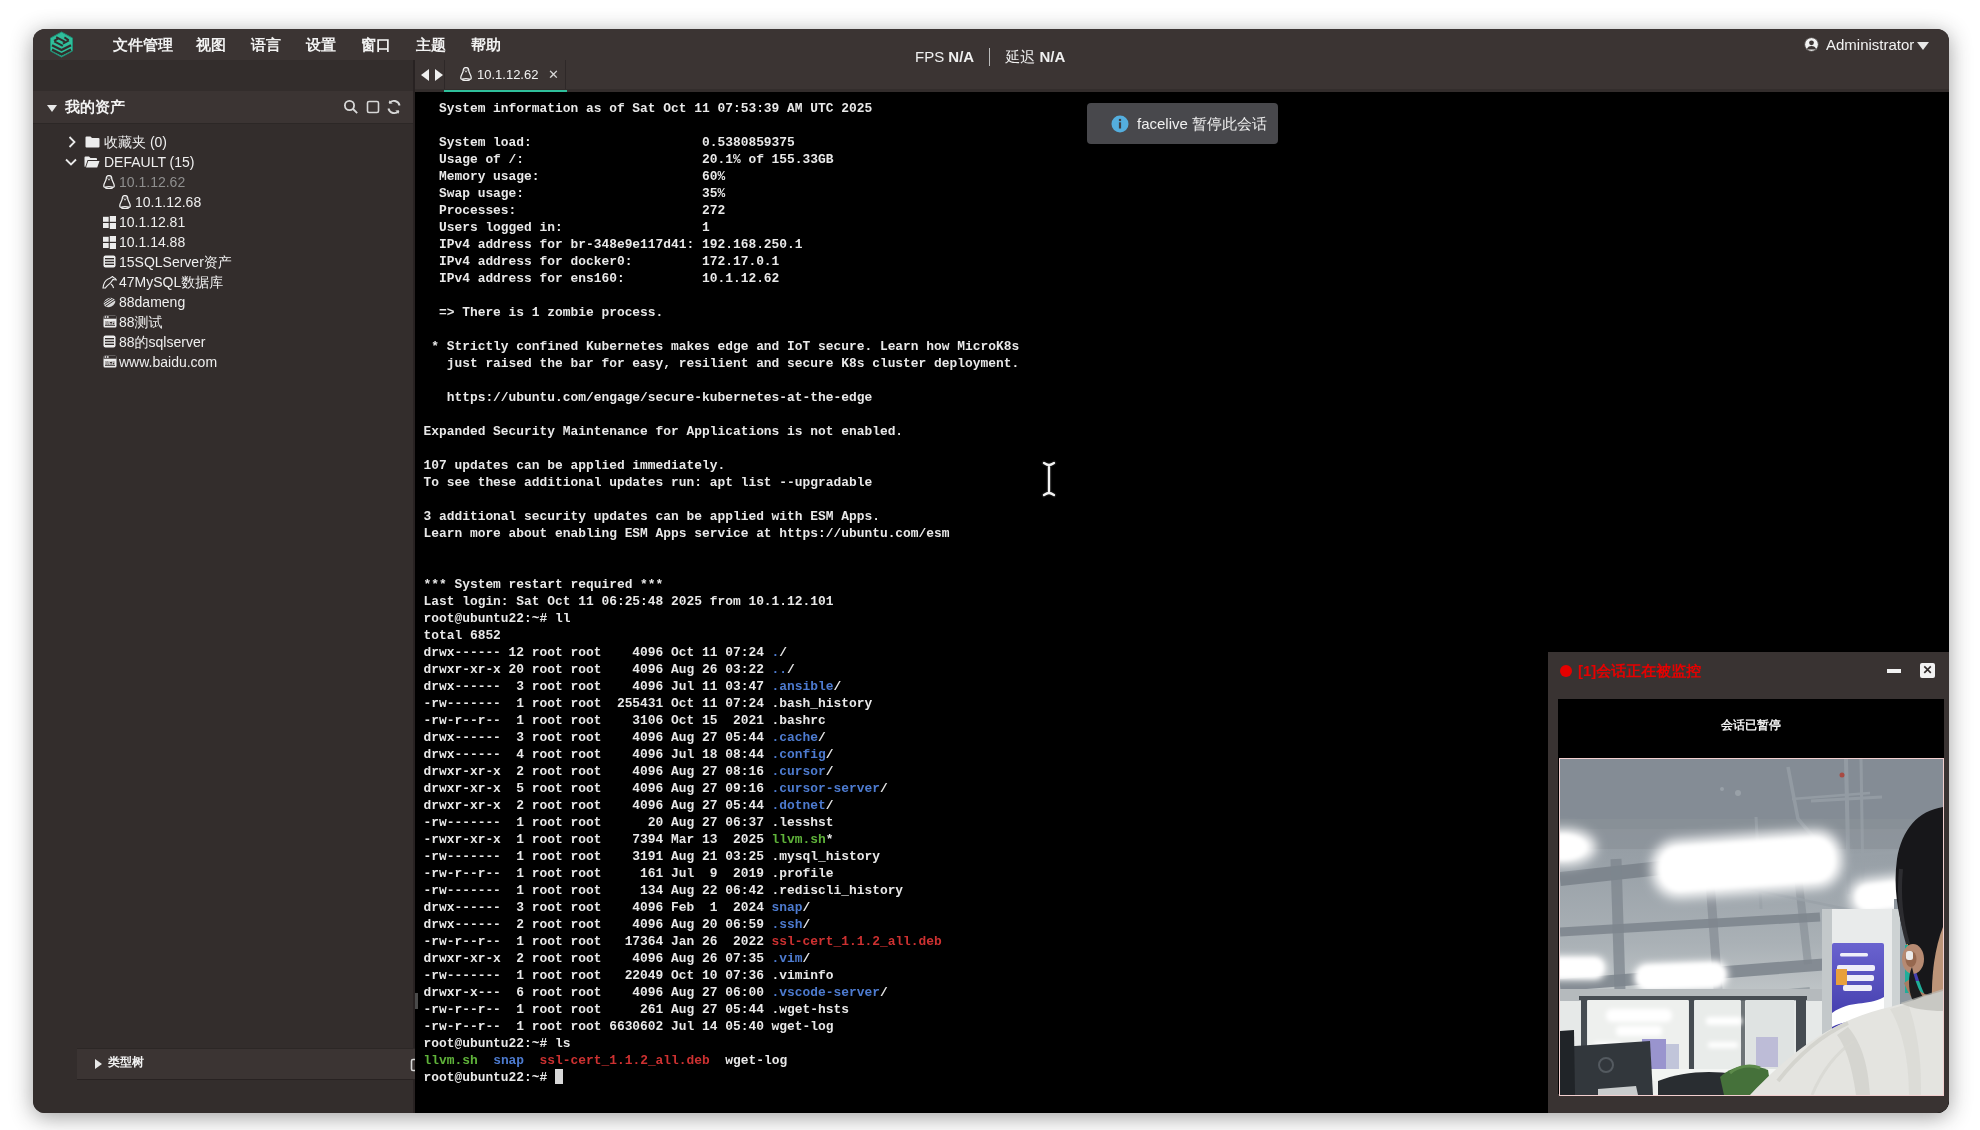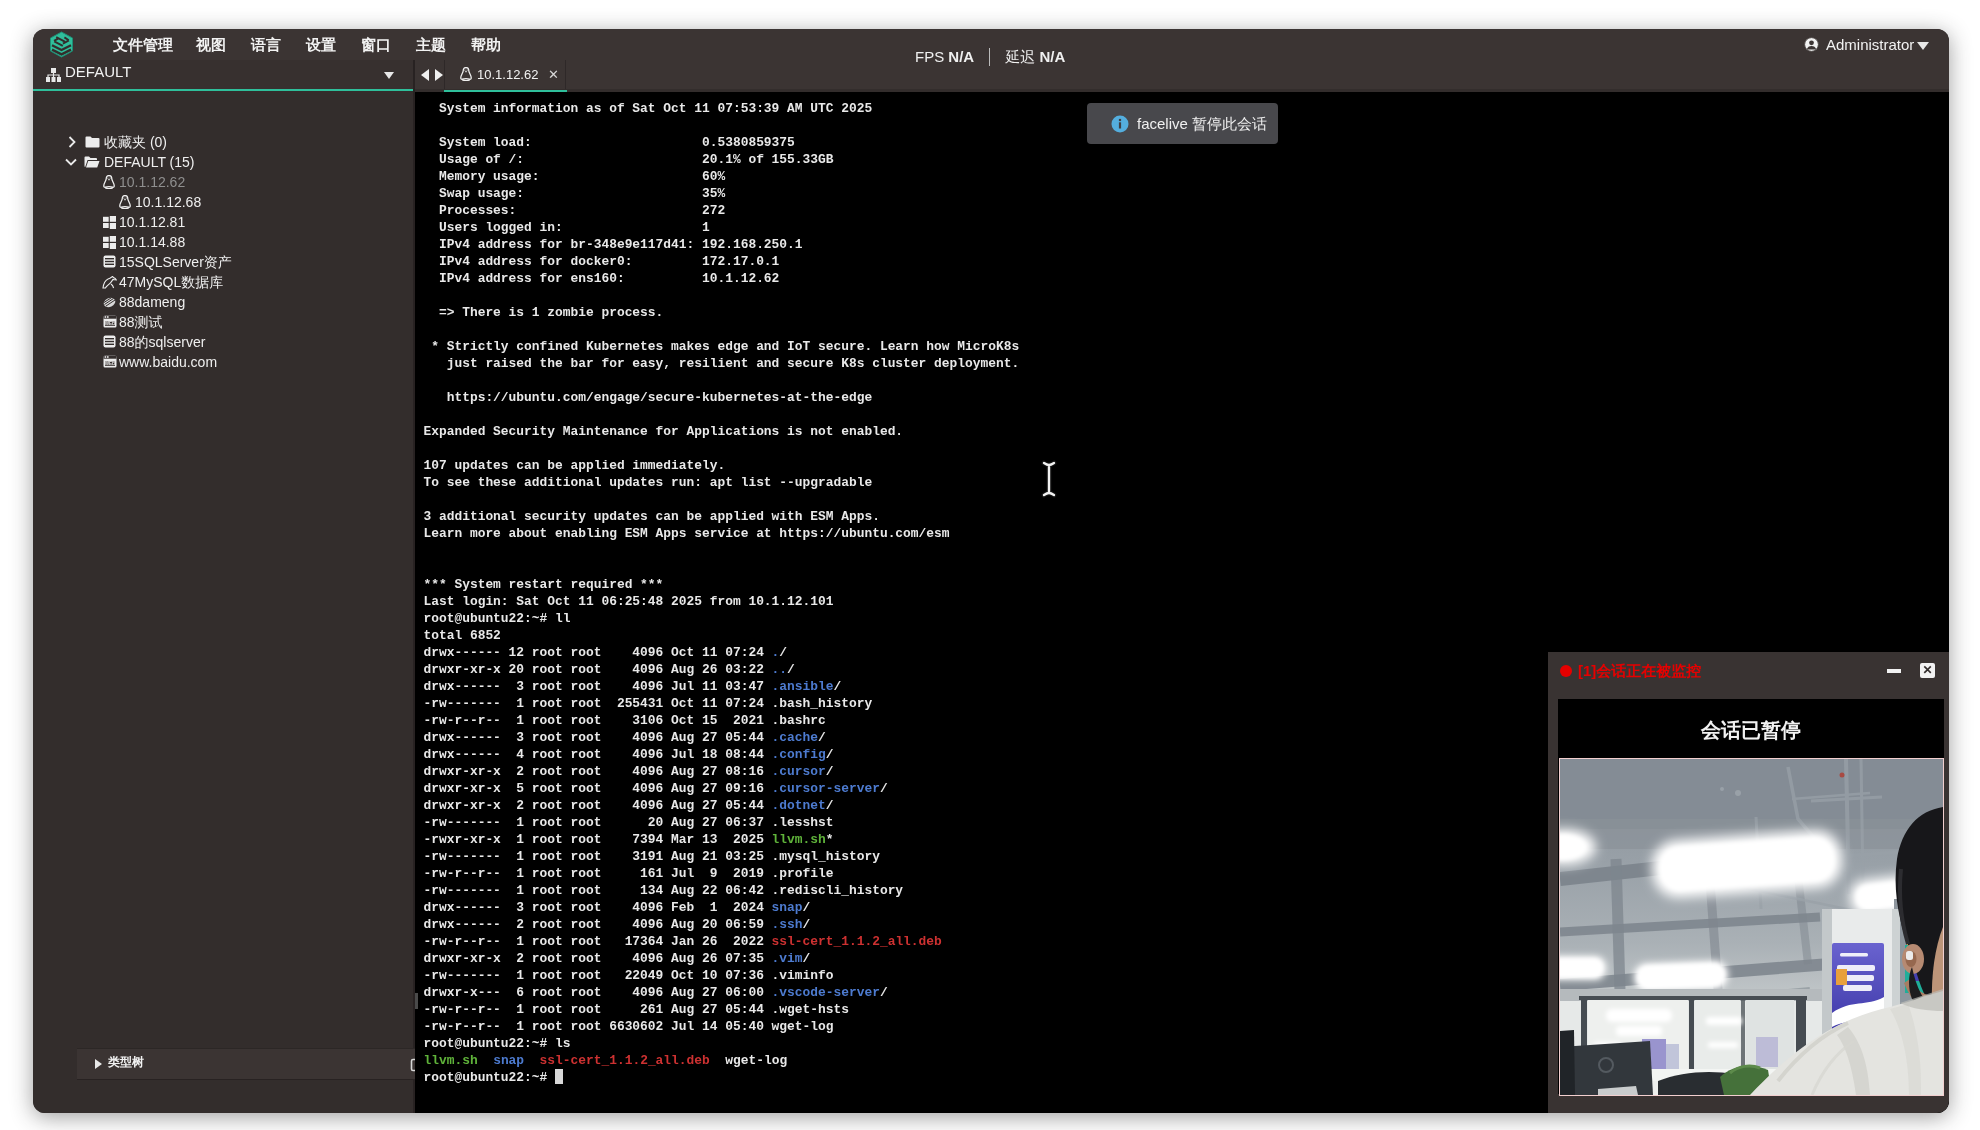--- a/index.html
+++ b/index.html
@@ -48,21 +48,21 @@
   
   #notif { position:absolute; left:1054px; top:74px; width:191px; height:41px; background:#48484c;
            border-radius:4px; color:#f0f0f0; font-size:15px; line-height:41px; z-index:30; }
   
   #monitor { position:absolute; left:1515px; top:623px; width:401px; height:461px;
              background:#393332; border-bottom-right-radius:12px; z-index:40; }
   #montitle { position:absolute; left:0; top:0; width:100%; height:37px; color:#e60000;
               font-size:15px; font-weight:bold; line-height:37px; }
   #monpanel { position:absolute; left:10px; top:47px; width:386px; height:395px; background:#000; }
   #paused { position:absolute; left:0; top:18px; width:100%; text-align:center; color:#f2f2f2;
-            font-size:20px; font-weight:bold; }
+            font-size:12px; font-weight:bold; }
   #cam { position:absolute; left:1px; top:59px; width:383px; height:336px;
          border:1px solid #f2cfcf; box-sizing:content-box; }
 </style>
 </head>
 <body>
 <div id="app">
 
 <div id="topbar">
 <svg width="27" height="27" viewBox="0 0 27 27" style="position:absolute;left:15px;top:2px">
 <path d="M13.5 1 L24.5 7 V20 L13.5 26 L2.5 20 V7 Z" fill="#2fbf9b" stroke="#1e8f76" stroke-width="1"></path>
@@ -81,30 +81,36 @@
 <circle cx="7.5" cy="7.5" r="7" fill="#f2f2f2"></circle>
 <circle cx="7.5" cy="5.8" r="2.4" fill="#3b3433"></circle>
 <path d="M2.8 12.6 C3.4 9.9 5.2 8.9 7.5 8.9 C9.8 8.9 11.6 9.9 12.2 12.6" fill="#3b3433"></path>
 <circle cx="7.5" cy="7.5" r="6.9" fill="none" stroke="#3b3433" stroke-width="0.9"></circle>
 </svg>
 <span style="position:absolute;left:1793px;top:0;height:31px;line-height:31px;color:#f2f2f2;font-size:15px">Administrator</span>
 <div style="position:absolute;left:1884px;top:13px;width:0;height:0;border-left:6px solid transparent;border-right:6px solid transparent;border-top:8px solid #e8e8e8;"></div>
 </div>
 <div id="fpsbar"><span>FPS</span> <b>N/A</b><span style="display:inline-block;width:1px;height:18px;background:#bbb;margin:0 15px;vertical-align:-4px"></span><span>延迟</span> <b>N/A</b></div>
 <div id="sidebar">
-<div id="selrow">
-        <svg width="15" height="14" viewBox="0 0 15 14" style="position:absolute;left:13px;top:8px">
-<rect x="5" y="0" width="5" height="5" fill="#e8e8e8"></rect>
-<rect x="0" y="9" width="4" height="5" fill="#e8e8e8"></rect>
-<rect x="5.5" y="9" width="4" height="5" fill="#e8e8e8"></rect>
-<rect x="11" y="9" width="4" height="5" fill="#e8e8e8"></rect>
-<path d="M7.5 5 V7 M2 9 V7 H13 V9 M7.5 7 V9" stroke="#e8e8e8" stroke-width="1.2" fill="none"></path>
-</svg>
-        <span style="position:absolute;left:32px;top:3px">DEFAULT</span>
-        <div style="position:absolute;left:351px;top:12px;width:0;height:0;border-left:5px solid transparent;border-right:5px solid transparent;border-top:7px solid #e8e8e8;"></div>
+<div id="assethdr">
+        <div style="position:absolute;left:14px;top:14px;width:0;height:0;border-left:5px solid transparent;border-right:5px solid transparent;border-top:7px solid #e8e8e8;"></div>
+        <span style="position:absolute;left:32px;top:7px">我的资产</span>
+        <svg width="16" height="16" viewBox="0 0 16 16" style="position:absolute;left:310px;top:8px">
+<circle cx="6.5" cy="6.5" r="4.6" fill="none" stroke="#d8d8d8" stroke-width="1.8"></circle>
+<path d="M10 10 L14.2 14.2" stroke="#d8d8d8" stroke-width="1.8"></path>
+</svg>
+        <svg width="14" height="14" viewBox="0 0 14 14" style="position:absolute;left:333px;top:9px">
+<rect x="1.5" y="1.5" width="11" height="11" rx="1.5" fill="none" stroke="#d8d8d8" stroke-width="1.6"></rect>
+</svg>
+        <svg width="16" height="16" viewBox="0 0 16 16" style="position:absolute;left:353px;top:8px">
+<path d="M13.6 6.4 A6 6 0 0 0 3.2 4.0" fill="none" stroke="#d8d8d8" stroke-width="1.9"></path>
+<path d="M3.1 1.2 L3.1 4.8 L6.7 4.6 Z" fill="#d8d8d8"></path>
+<path d="M2.4 9.6 A6 6 0 0 0 12.8 12.0" fill="none" stroke="#d8d8d8" stroke-width="1.9"></path>
+<path d="M12.9 14.8 L12.9 11.2 L9.3 11.4 Z" fill="#d8d8d8"></path>
+</svg>
       </div>
 <div id="tree">
 <div class="trow" style="left:0;top:7px;width:100%">
           <svg width="8" height="12" viewBox="0 0 8 12" style="position:absolute;left:17px;top:4px">
             <path d="M1.5 1 L6.5 6 L1.5 11" fill="none" stroke="#e8e8e8" stroke-width="1.8"></path>
           </svg>
           <svg width="15" height="12" viewBox="0 0 15 12" style="position:absolute;left:34px;top:4px">
 <path d="M0.5 1.5 Q0.5 0.5 1.5 0.5 H5.5 L7 2 H13.5 Q14.5 2 14.5 3 V10.5 Q14.5 11.5 13.5 11.5 H1.5 Q0.5 11.5 0.5 10.5 Z" fill="#ececec"></path>
 </svg>
           <span style="position:absolute;left:53px;color:#efefef">收藏夹 (0)</span>

